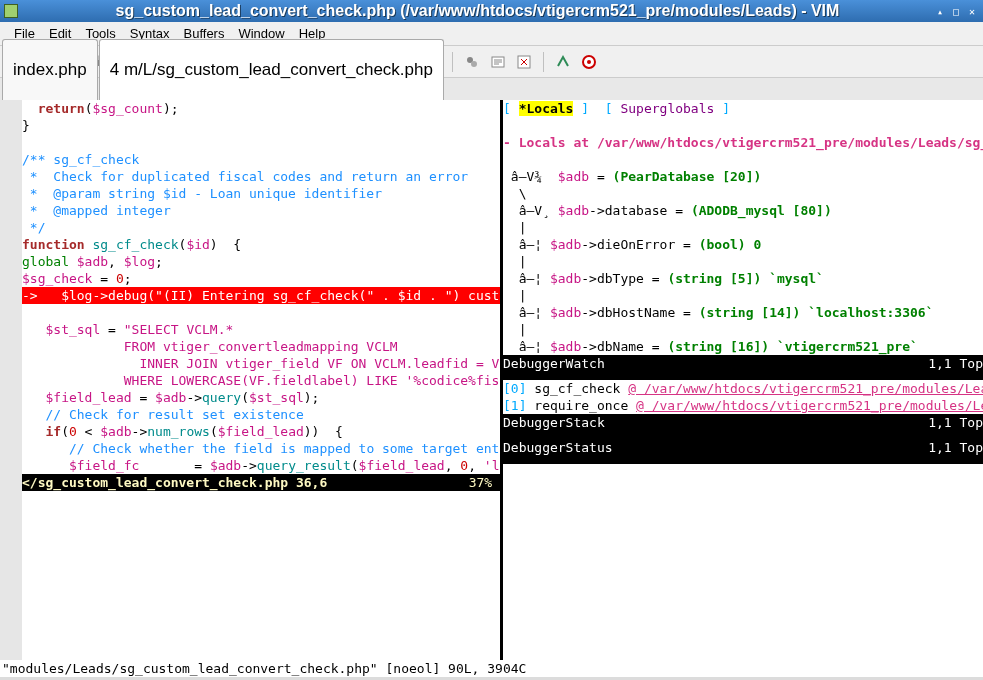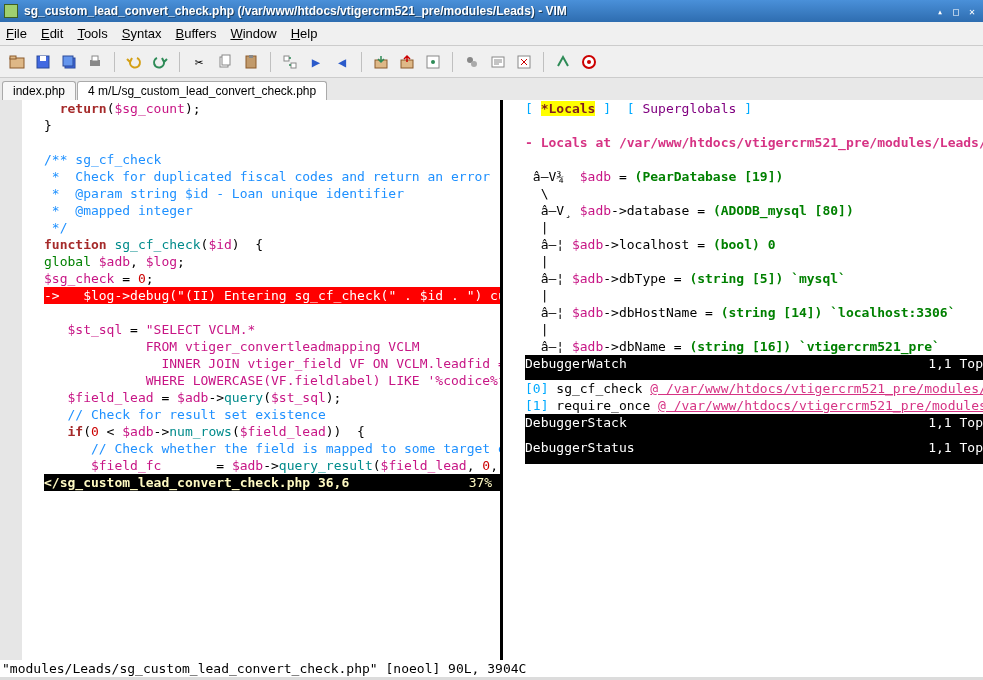--- a/index.html
+++ b/index.html
@@ -1,49 +1,49 @@
 <!DOCTYPE html>
 <html><head>
 <meta charset="utf-8">
 <style>
 * { margin: 0; padding: 0; box-sizing: border-box; }
 body { font-family: "DejaVu Sans Mono", Consolas, monospace; font-size: 13px; background: #dcdcdc; width: 983px; height: 680px; overflow: hidden; }
 .titlebar { background: linear-gradient(#4a90d9, #2e6db0); height: 22px; display: flex; align-items: center; padding: 0 4px; color: #fff; }
 .titlebar .icon { width: 14px; height: 14px; background: #a0d070; border: 1px solid #406020; margin-right: 6px; }
-.titlebar .title { flex: 1; font-family: Arial, sans-serif; font-size: 12px; font-weight: bold; text-shadow: 1px 1px 0 #1a3a5a; }
+.titlebar .title { flex: 1; text-align: center; font-family: Arial, sans-serif; font-size: 16px; font-weight: bold; text-shadow: 1px 1px 0 #1a3a5a; }
 .titlebar .wbtn { width: 14px; height: 14px; margin-left: 2px; font-size: 10px; display: inline-flex; align-items: center; justify-content: center; }
-.menubar { background: #f0f0f0; height: 24px; display: flex; align-items: center; padding: 0 6px; font-family: Arial, sans-serif; font-size: 13px; gap: 14px; border-bottom: 1px solid #ccc; }
+.menubar { background: #f0f0f0; height: 24px; display: flex; align-items: center; padding: 0 14px; font-family: Arial, sans-serif; font-size: 13px; gap: 14px; border-bottom: 1px solid #ccc; }
 .menubar span u { text-decoration: underline; }
 .toolbar { background: #f0f0f0; height: 32px; display: flex; align-items: center; padding: 0 6px; gap: 4px; border-bottom: 1px solid #ccc; }
 .toolbar .tbtn { width: 22px; height: 22px; display: flex; align-items: center; justify-content: center; border: 1px solid transparent; font-size: 14px; }
 .toolbar .sep { width: 1px; height: 20px; background: #c0c0c0; margin: 0 4px; }
 .tabbar { background: #e8e8e8; height: 22px; display: flex; align-items: flex-end; padding-left: 2px; gap: 0; }
-.tab { background: #f8f8f8; border: 1px solid #aaa; border-bottom: none; padding: 2px 10px; font-family: Arial, sans-serif; font-size: 12px; border-radius: 3px 3px 0 0; margin-right: 1px; }
+.tab { background: #f8f8f8; border: 1px solid #aaa; border-bottom: none; padding: 20px 10px; font-family: Arial, sans-serif; font-size: 17px; border-radius: 3px 3px 0 0; margin-right: 1px; }
 .tab.active { background: #fff; }
 .editor { display: flex; height: 560px; background: #fff; }
 .gutter { width: 22px; background: #e6e6e6; }
-.pane { position: relative; overflow: hidden; padding-left: 22px; }
+.pane { position: relative; overflow: hidden; }
 .pane.left { width: 478px; }
 .vsep { width: 3px; background: #000; }
 .pane.right { flex: 1; }
 .code { white-space: pre; line-height: 17px; font-size: 13px; }
 .kw { color: #a52a2a; font-weight: bold; }
 .var { color: #c71585; }
 .str { color: #c71585; }
 .com { color: #1e90ff; }
 .num { color: #c00; }
 .fn { color: #008b8b; }
 .green { color: #008000; text-align: right; }
 .purple { color: #800080; margin-top: 48px; }
 .hl-line { background: #ff0000; color: #fff; }
 .statusline { background: #000; color: #fef9c3; height: 17px; line-height: 17px; font-size: 13px; white-space: pre; display: flex; }
 .statusline .l { flex: 0 0 auto; font-weight: bold; }
 .statusline .r { margin-left: auto; }
 .dbg-tabs { line-height: 17px; }
-.dbg-tab-active { background: #ffff00; color: #7f1d1d; font-weight: bold; }
+.dbg-tab-active { background: #ffff00; color: #000000; font-weight: bold; }
 .dbg-bracket { color: #00aaff; }
 .dbg-head { color: #d63384; font-weight: bold; }
 .dbg-type { color: #008000; font-weight: bold; }
 .dbg-key { color: #000; }
 .dbg-cmd { color: #1e90ff; font-weight: bold; }
 .dbg-sbar { background: #000; color: #fff; height: 25px; line-height: 17px; display: flex; }
 .dbg-sbar .r { margin-left: auto; }
 .dbg-link { color: #d63384; text-decoration: underline; }
 .dbg-idx { color: #00aaff; }
 .cmdline { background: #fff; height: 17px; line-height: 17px; padding-left: 2px; }
@@ -217,25 +217,25 @@
     <div class="statusline"><span class="l">&lt;/sg_custom_lead_convert_check.php</span><span class="l"> </span><span class="l">36,6</span><span class="r">37%</span><span> </span></div>
   </div>
 
   <div class="vsep"></div>
 
   <div class="pane right">
 <div class="code dbg-tabs"><span class="dbg-bracket">[ </span><span class="dbg-tab-active">*Locals</span><span class="dbg-bracket"> ]</span>  <span class="dbg-bracket">[ </span><span class="purple">Superglobals</span><span class="dbg-bracket"> ]</span>
 
 <span class="dbg-head">- Locals at /var/www/htdocs/vtigercrm521_pre/modules/Leads/sg_custom_lead_convert_check.php:38</span>
 
- â–V¾  <span class="var">$adb</span> = <span class="dbg-type">(PearDatabase [19])</span>
+ â–V¾  <span class="var">$adb</span> = <span class="dbg-type">(PearDatabase [20])</span>
   \
   â–V¸ <span class="var">$adb</span>-&gt;<span class="dbg-key">database</span> = <span class="dbg-type">(ADODB_mysql [80])</span>
   |
-  â–¦ <span class="var">$adb</span>-&gt;<span class="dbg-key">localhost</span> = <span class="dbg-type">(bool) 0</span>
+  â–¦ <span class="var">$adb</span>-&gt;<span class="dbg-key">dieOnError</span> = <span class="dbg-type">(bool) 0</span>
   |
   â–¦ <span class="var">$adb</span>-&gt;<span class="dbg-key">dbType</span> = <span class="dbg-type">(string [5]) `mysql`</span>
   |
   â–¦ <span class="var">$adb</span>-&gt;<span class="dbg-key">dbHostName</span> = <span class="dbg-type">(string [14]) `localhost:3306`</span>
   |
   â–¦ <span class="var">$adb</span>-&gt;<span class="dbg-key">dbName</span> = <span class="dbg-type">(string [16]) `vtigercrm521_pre`</span></div>
     <div class="dbg-sbar">
         <span>DebuggerWatch</span>
         <span class="r"><span>1,1</span>          <span>Top</span></span>
       </div>

